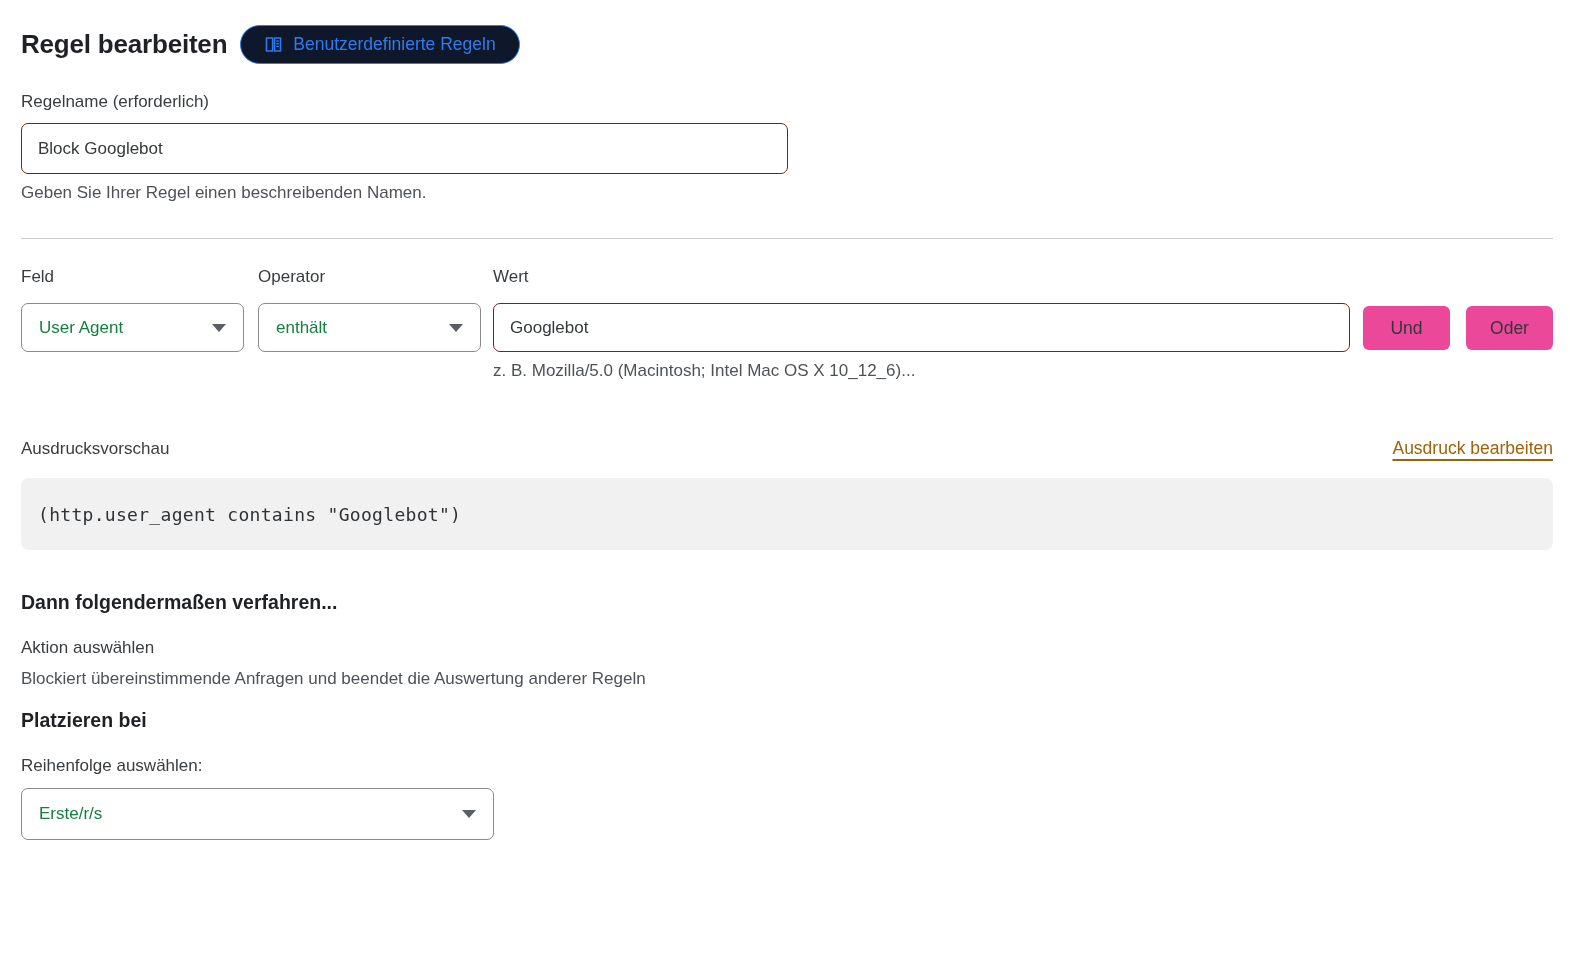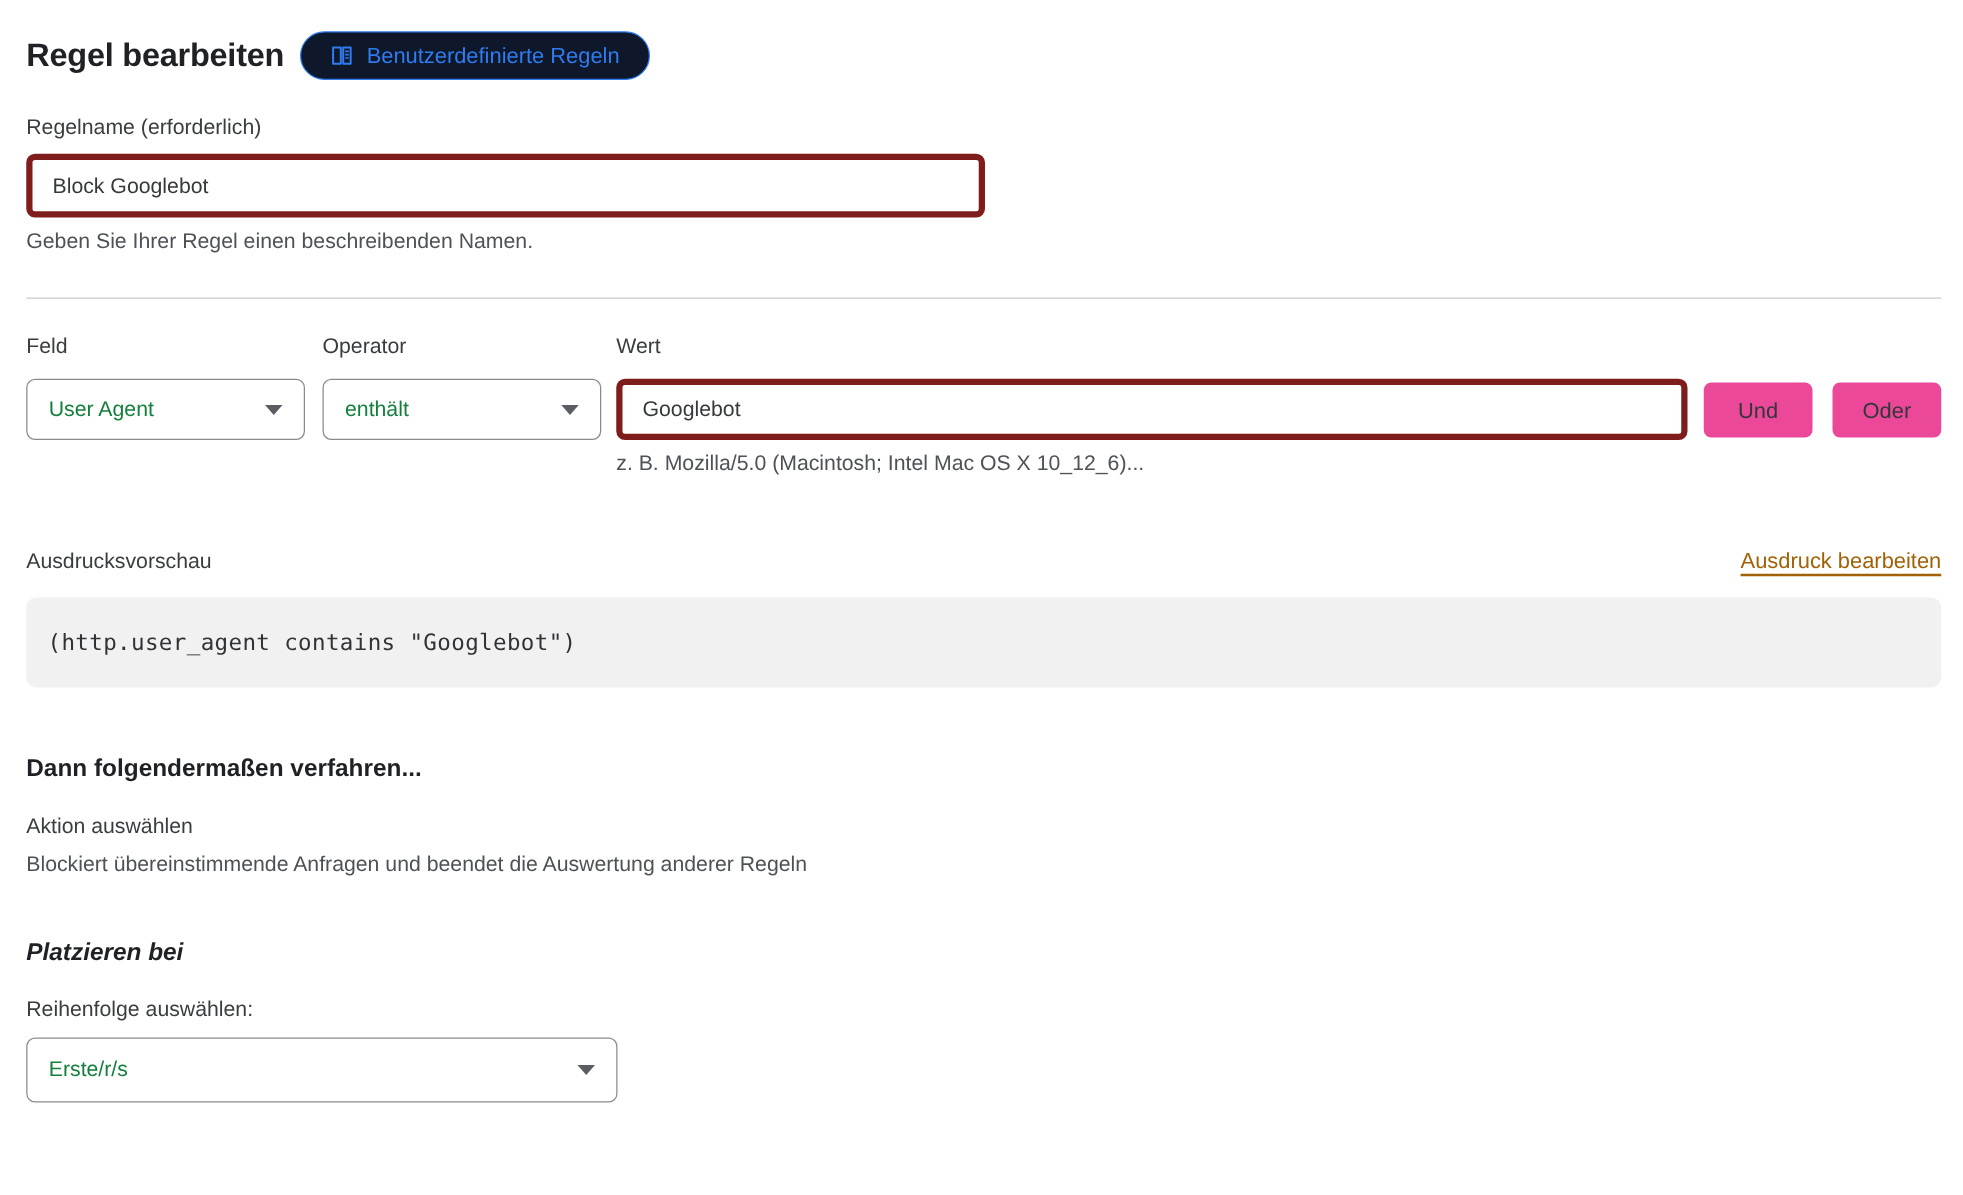--- a/index.html
+++ b/index.html
@@ -58,21 +58,21 @@
   .help-text {
     font-size: 17px;
     color: #4e5257;
     line-height: 20px;
   }
 
   
   .name-label { margin: 28px 0 11px; }
   .text-input {
     height: 51px;
-    border: 5px solid #7f1d1d;
+    border: 1px solid #7f1d1d;
     border-radius: 7px;
     padding: 0 16px;
     font-size: 17px;
     font-family: inherit;
     color: #36393a;
     background: #fff;
     outline: none;
   }
   .name-input { width: 767px; display: block; }
   .name-help { margin-top: 9px; }
@@ -162,26 +162,26 @@
   }
 
   
   .section-heading {
     font-size: 19.5px;
     font-weight: 700;
     color: #1f2125;
     margin: 0;
     line-height: 23px;
   }
-  .action-heading { margin-top: 54px; }
+  .action-heading { margin-top: 41px; }
   .action-label { margin-top: 24px; margin-bottom: 11px; }
   .action-select { width: 449px; height: 51px; }
   .action-help { margin-top: 8px; }
 
-  .placement-heading { margin-top: 49px; font-style: italic; }
+  .placement-heading { margin-top: 20px; }
   .placement-label { margin-top: 24px; margin-bottom: 12px; }
   .placement-select { width: 473px; height: 52px; }
 </style>
 </head>
 <body>
 
 <div class="wrap">
 
   <div class="header-row">
     <h1 class="page-title">Regel bearbeiten</h1>

